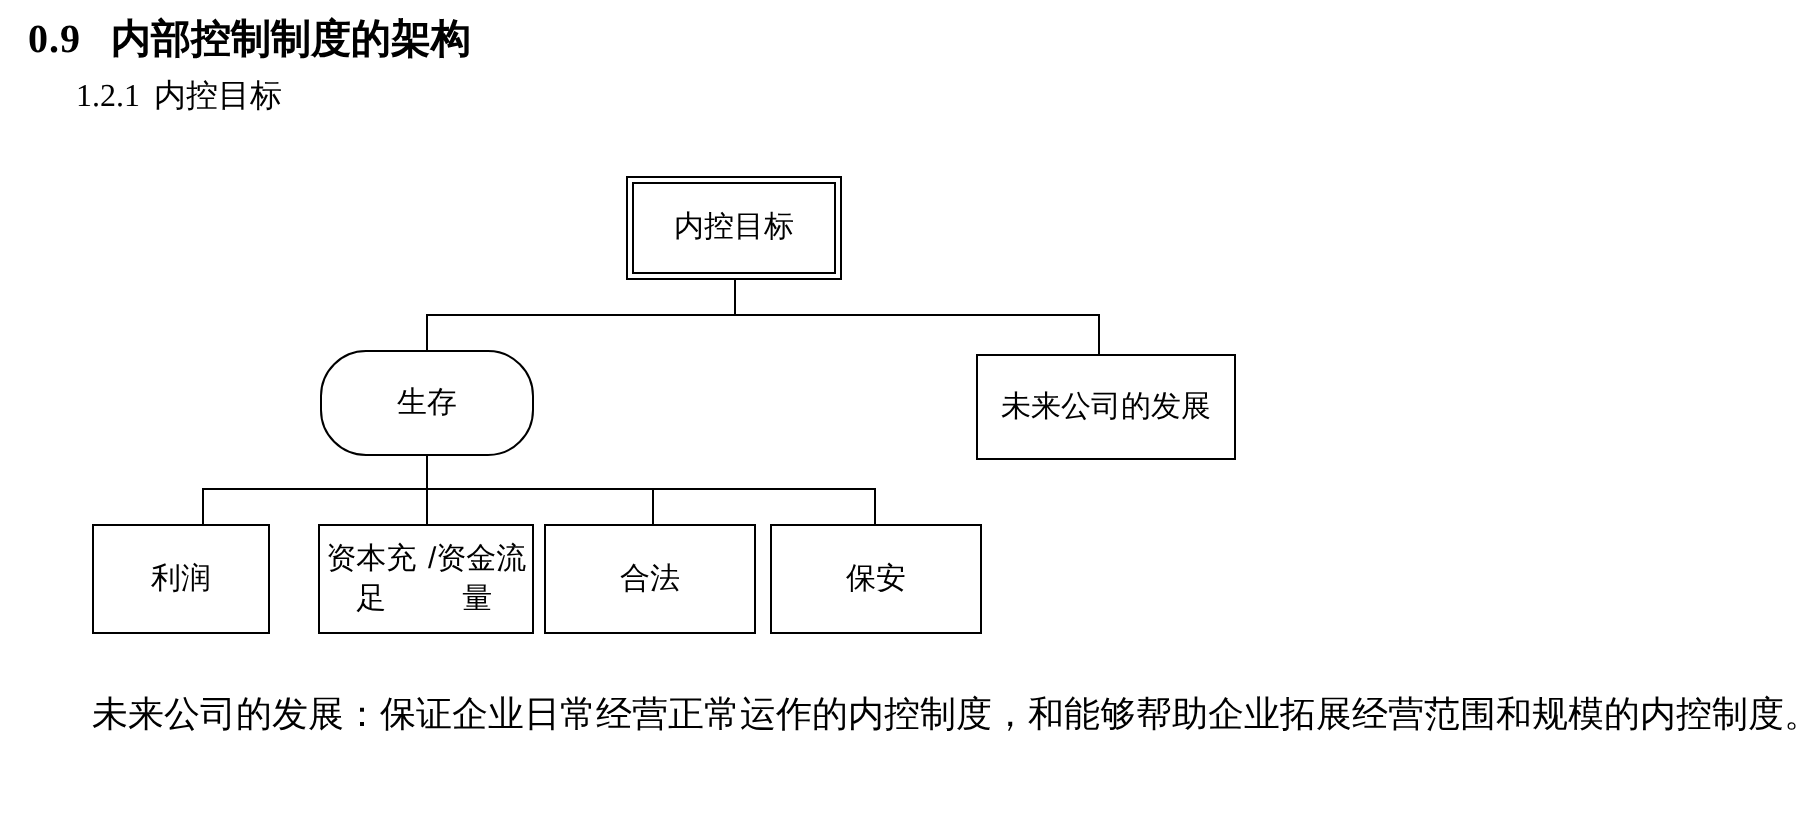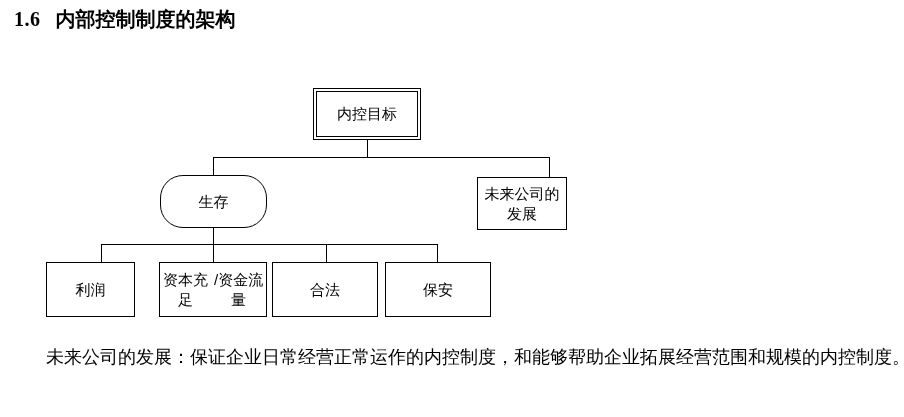--- a/index.html
+++ b/index.html
@@ -51,21 +51,21 @@
     line-height: 1.3;
   }
   .n-root   { left: 313px; top: 88px;  width: 108px; height: 52px; padding: 2px; }
   .n-root-inner {
     box-sizing: border-box;
     width: 100%; height: 100%;
     border: 1px solid #000000;
     display: flex; align-items: center; justify-content: center;
   }
   .n-survival { left: 160px; top: 175px; width: 107px; height: 53px; border-radius: 23px; }
-  .n-future   { left: 477px; top: 177px; width: 90px; height: 53px; }
+  .n-future   { left: 488px; top: 177px; width: 130px; height: 53px; }
   .n-profit   { left: 46px;  top: 262px; width: 89px; height: 55px; }
   .n-capital  { left: 159px; top: 262px; width: 108px; height: 55px; }
   .n-legal    { left: 272px; top: 262px; width: 106px; height: 55px; justify-content: center; }
   .n-security { left: 385px; top: 262px; width: 106px; height: 55px; text-align: center; }
 
   
   .line { position: absolute; background: #000000; }
   .c1v { left: 367px; top: 140px; width: 1px; height: 17px; }
   .c1h { left: 213px; top: 157px; width: 337px; height: 1px; }
   .c1l { left: 213px; top: 157px; width: 1px; height: 18px; }
@@ -86,23 +86,26 @@
     white-space: nowrap;
     letter-spacing: 0px;
   }
 </style>
 </head>
 <body>
 
 <div class="page">
 
   <div class="section-heading">
-    <span class="num">1.6</span><span>内部控制制度的架构</span>
+    <span class="num">0.9</span><span>内部控制制度的架构</span>
   </div>
 
+  <div class="subsection-heading">
+    <span class="num">1.2.1</span><span>内控目标</span>
+  </div>
 
   <div>
 
     <div class="line c1v"></div>
     <div class="line c1h"></div>
     <div class="line c1l"></div>
     <div class="line c1r"></div>
     <div class="line c2v"></div>
     <div class="line c2h"></div>
     <div class="line c3a"></div>

